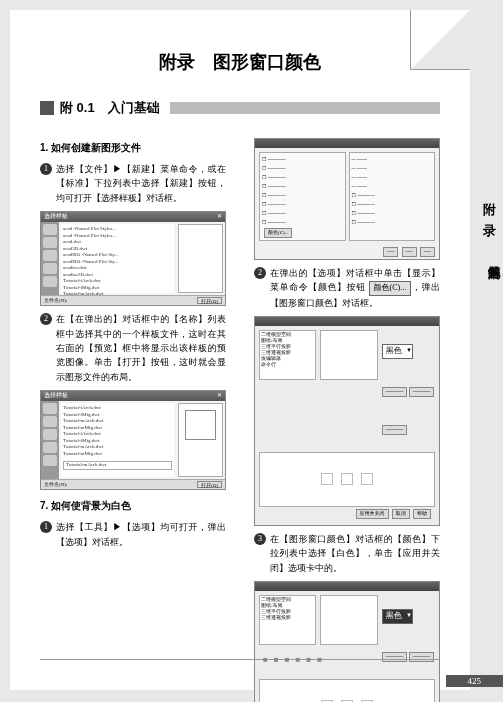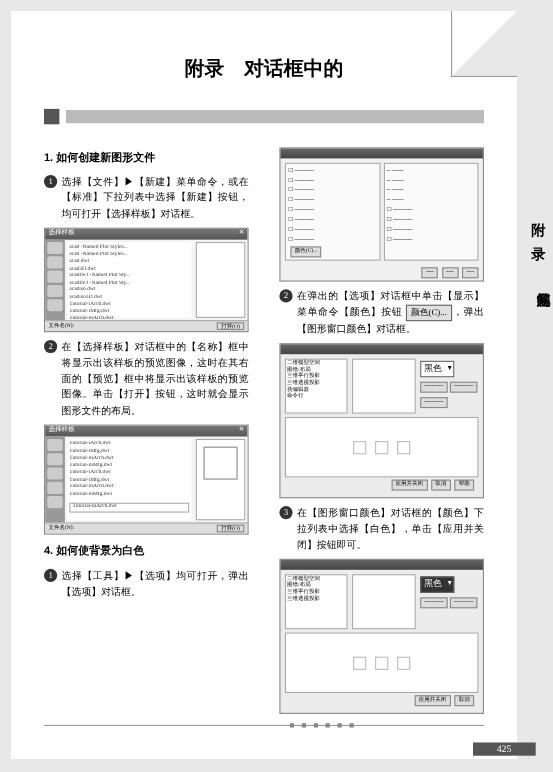--- a/index.html
+++ b/index.html
@@ -189,21 +189,21 @@
     top: 200px;
     width: 20px;
     text-align: left;
     font-size: 13px;
     font-family: "SimHei", sans-serif;
     line-height: 1.6;
   }
   .side-tab .lbl { margin-bottom: 14px; font-weight: bold; }
   .page-num {
     position: absolute;
-    right: 16px;
+    right: 0;
     bottom: 15px;
     background: #555;
     color: #fff;
     font-size: 9px;
     padding: 1px 22px;
   }
   .footer-line {
     position: absolute;
     bottom: 30px;
     left: 30px;
@@ -222,34 +222,37 @@
   .color-dlg {
     width: 100%;
     border: 1px solid #888;
     background: #ececec;
     margin: 6px 0;
   }
   .cdlg-body { padding: 4px; font-size: 5px; }
   .cdlg-row { display: flex; gap: 4px; }
   .cdlg-list { flex: 1; background: #fff; border: 1px solid #aaa; height: 50px; padding: 1px; line-height: 1.2; }
   .cdlg-opts { flex: 1; }
-  .cdlg-opts div { margin: 2px 0; }
+  .cdlg-opts div { margin: 14px 0; }
   .cdlg-preview { height: 55px; background: #fff; border: 1px solid #aaa; margin-top: 3px; display:flex; align-items:center; justify-content:center; gap:8px; }
   .mini-ico { width: 12px; height: 12px; border: 1px solid #bbb; }
 </style>
 </head>
 <body>
 
 <div class="page">
   <div class="corner-cut"></div>
 
-  <h1 class="title">附录　对话框中的</h1>
+  <h1 class="title">附录　图形窗口颜色</h1>
 
   <div class="section-bar">
     <div class="section-mark"></div>
+    <div class="section-label">
+      <span>附 0.1</span>　<span>入门基础</span>
+    </div>
     <div class="section-line"></div>
   </div>
 
   <div class="columns">
 
     <div class="col">
       <div class="subhead">1. 如何创建新图形文件</div>
 
       <div class="step">
         <div class="num">1</div>
@@ -285,21 +288,21 @@
           <div class="shot-prev"></div>
         </div>
         <div class="shot-foot">
           <span>文件名(N):</span>
           <span class="tiny-btn">打开(O)</span>
         </div>
       </div>
 
       <div class="step">
         <div class="num">2</div>
-        <div class="step-text">在【选择样板】对话框中的【名称】框中将显示出该样板的预览图像，这时在其右面的【预览】框中将显示出该样板的预览图像。单击【打开】按钮，这时就会显示图形文件的布局。</div>
+        <div class="step-text">在【在弹出的】对话框中的【名称】列表框中选择其中的一个样板文件，这时在其右面的【预览】框中将显示出该样板的预览图像。单击【打开】按钮，这时就会显示图形文件的布局。</div>
       </div>
 
       <div class="shot" style="height:100px;">
         <div class="shot-title">
           <span>选择样板</span>
             <span>✕</span>
         </div>
         <div class="shot-body" style="height:78px;">
           <div class="shot-side">
             <div class="side-ico"></div>
@@ -322,21 +325,21 @@
           <div class="shot-prev">
             <div style="margin:6px;border:1px solid #888;height:30px;background:#fff;"></div>
           </div>
         </div>
         <div class="shot-foot">
           <span>文件名(N):</span>
           <span class="tiny-btn">打开(O)</span>
         </div>
       </div>
 
-      <div class="subhead">4. 如何使背景为白色</div>
+      <div class="subhead">7. 如何使背景为白色</div>
 
       <div class="step">
         <div class="num">1</div>
         <div class="step-text">选择【工具】▶【选项】均可打开，弹出【选项】对话框。</div>
       </div>
     </div>
 
     <div class="col">
 
       <div class="dlg">
@@ -403,21 +406,21 @@
           <div class="btn-row">
             <span class="tiny-btn">应用并关闭</span>
             <span class="tiny-btn">取消</span>
             <span class="tiny-btn">帮助</span>
           </div>
         </div>
       </div>
 
       <div class="step">
         <div class="num">3</div>
-        <div class="step-text">在【图形窗口颜色】对话框的【颜色】下拉列表中选择【白色】，单击【应用并关闭】按钮即可。</div>
+        <div class="step-text">在【图形窗口颜色】对话框的【颜色】下拉列表中选择【白色】，单击【应用并关闭】选项卡中的。</div>
       </div>
 
       <div class="color-dlg">
         <div class="dlg-title"></div>
         <div class="cdlg-body">
           <div class="cdlg-row">
             <div class="cdlg-list">
               <div>二维模型空间</div>
                 <div>图纸/布局</div>
               <div>三维平行投影</div>

